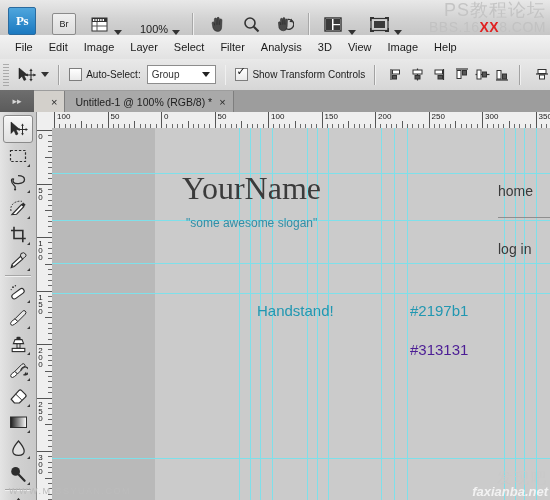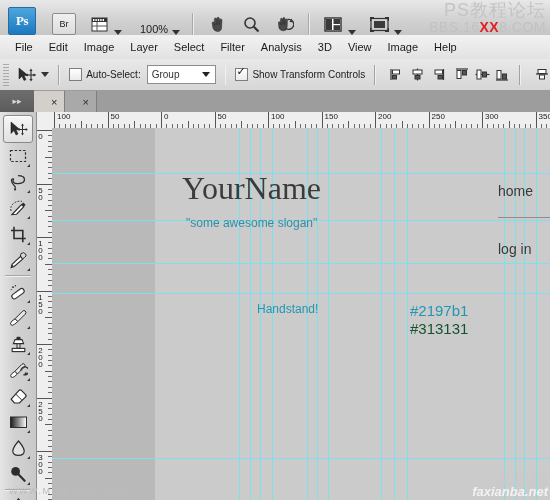--- a/index.html
+++ b/index.html
@@ -249,21 +249,21 @@
     white-space: nowrap;
   }
   .nav-link {
     position: absolute; font-size: 14px; color: #3a3a3a;
     white-space: nowrap;
   }
   .nav-divider {
     position: absolute; height: 1px; background: #8f8f8f;
   }
   .sw-name {
-    position: absolute; font-size: 12px; white-space: nowrap;
+    position: absolute; font-size: 15px; white-space: nowrap;
   }
   .sw-hex {
     position: absolute; font-size: 15px; white-space: nowrap;
   }
 
   .wm-bottom-left {
     position: absolute; left: 2px; bottom: 4px;
     display: flex; align-items: baseline;
     pointer-events: none;
   }
@@ -478,20 +478,21 @@
     </svg>
   </div>
 </div>
 
 <div id="tab-bar">
   <div class="panel-collapse">▸▸</div>
   <div class="doc-tab active">
     <span class="tab-close">×</span>
   </div>
   <div class="doc-tab inactive">
+    <span>Untitled-1 @ 100% (RGB/8) *</span>
     <span class="tab-close">×</span>
   </div>
 </div>
 
 <div id="ruler-corner"></div>
 <div id="ruler-h">
     <div class="rh-major" style="left: 2px;"></div>
     <div class="rh-label" style="left: 3px;">100</div>
     <div class="rh-minor" style="left: 7.35px;"></div>
     <div class="rh-minor" style="left: 12.7px;"></div>
@@ -860,21 +861,21 @@
   <div class="brand-name" style="left:130px; top:42px;">YourName</div>
   <div class="brand-slogan" style="left:134px; top:88px;">"some awesome slogan"</div>
 
   <div class="nav-link" style="left:446px; top:55px;">home</div>
   <div class="nav-divider" style="left:446px; top:89px; width:52px;"></div>
   <div class="nav-link" style="left:446px; top:113px;">log in</div>
 
   <div class="sw-name" style="left:205px; top:174px; color:#2197b1;">Handstand!</div>
   <div class="sw-hex" style="left:358px; top:174px; color:#2197b1;">#2197b1</div>
 
-  <div class="sw-hex" style="left:358px; top:192px; color:#14532d;">#313131</div>
+  <div class="sw-hex" style="left:358px; top:213px; color:#4c1d95;">#313131</div>
 
   <div class="wm-bottom-right">
     <div class="wm-br-cn">发现吧</div>
     <div class="wm-br-url">faxianba.net</div>
   </div>
 </div>
 
 <div class="wm-bottom-left">
   <span class="wm-bl-url">WWW.MISSYUAN.COM</span>
 </div>

